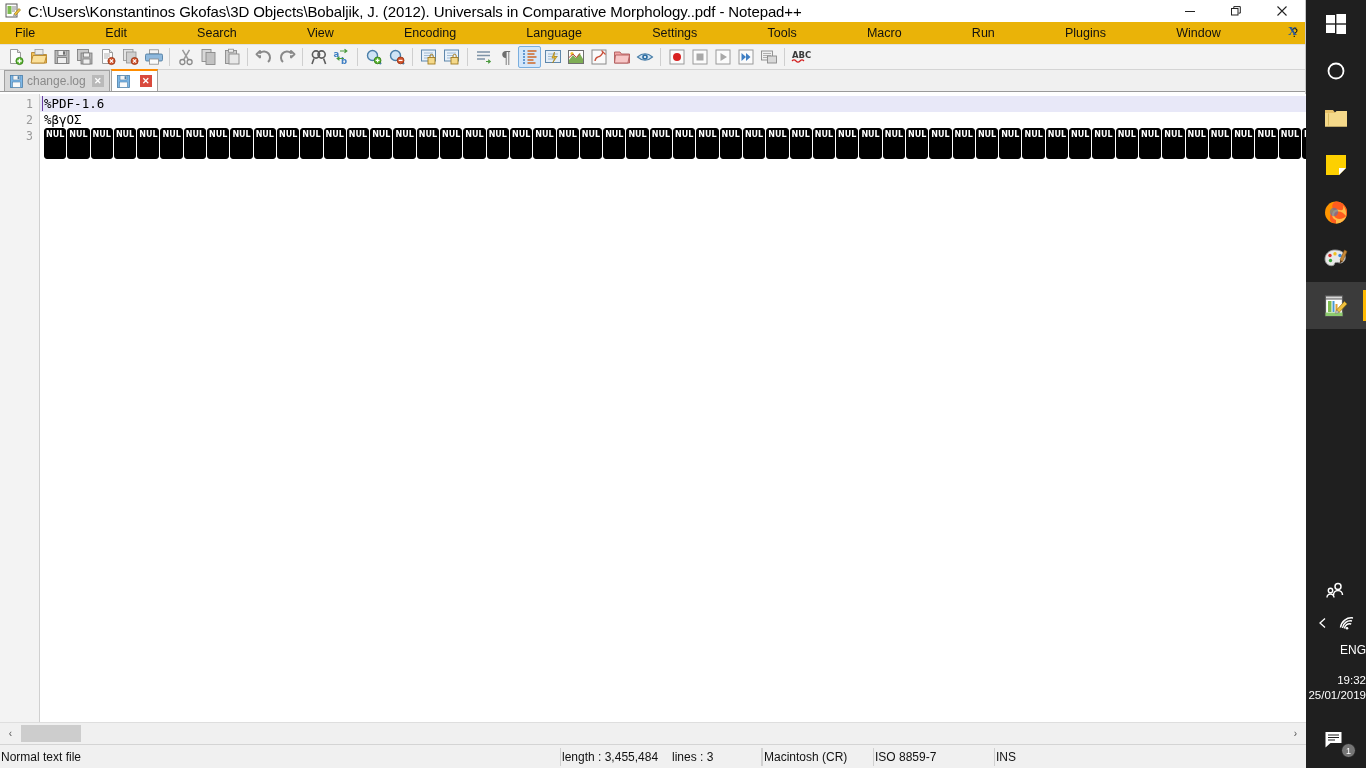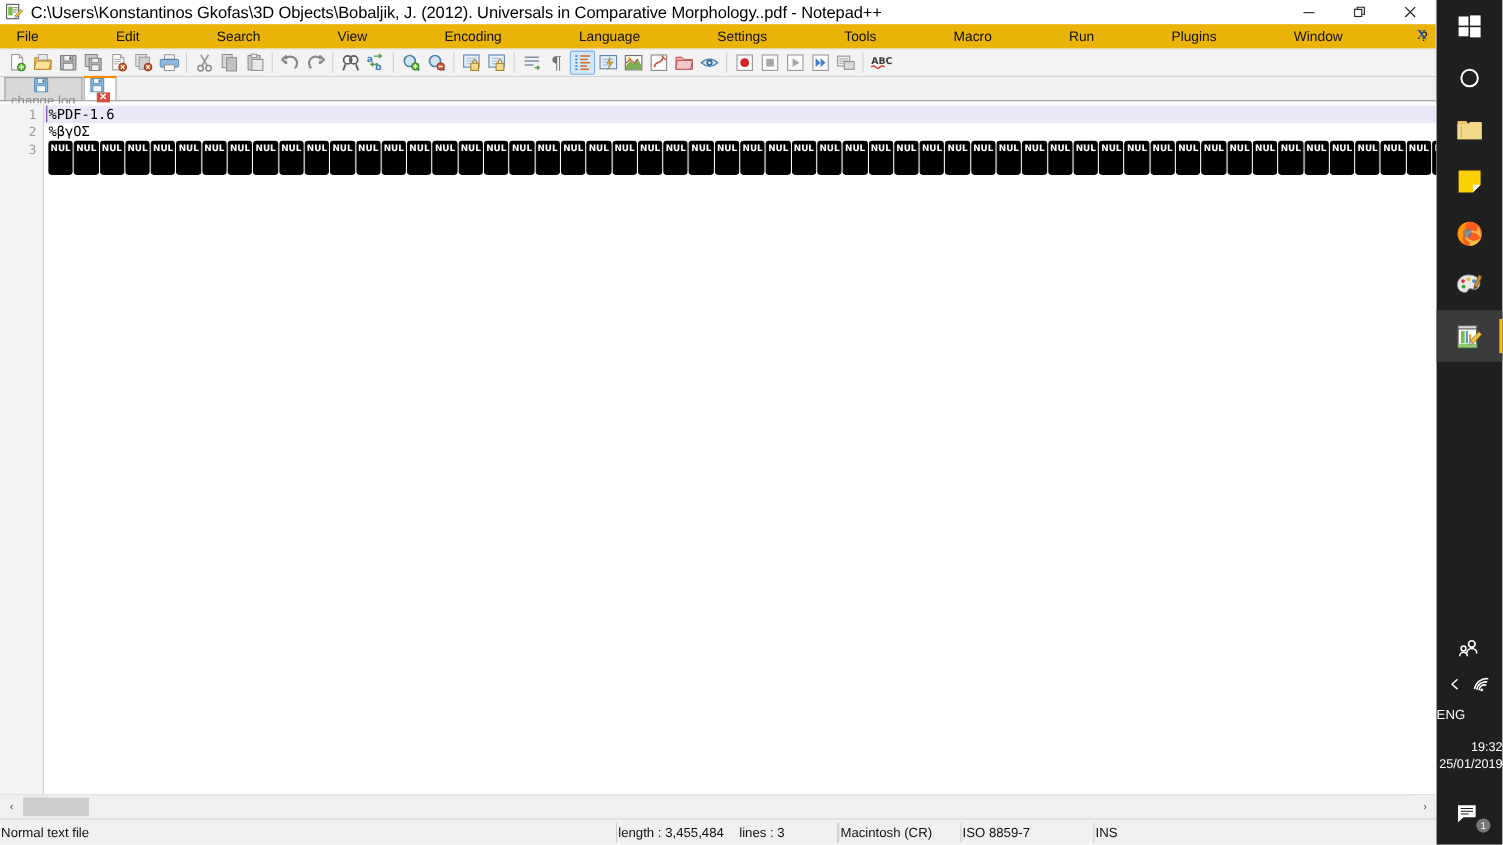--- a/index.html
+++ b/index.html
@@ -99,21 +99,20 @@
   .tab {
     height: 21px;
     display: flex; align-items: center;
     padding: 0 5px 0 5px;
     font-size: 12px;
     white-space: nowrap;
     border: 1px solid #a0a0a0;
     border-bottom: none;
     margin-right: 1px;
     position: relative;
-    flex-direction: column;
   }
   .tab.inactive {
     background: #d8d8d8;
     color: #8a8a8a;
   }
   .tab.active {
     background: #ffffff;
     color: #000;
     border-top: 2px solid #ff8c00;
     height: 22px;
@@ -253,21 +252,21 @@
     margin-top: auto;
     width: 60px;
     display: flex; flex-direction: column; align-items: center;
     padding-bottom: 4px;
   }
   .tray-row {
     width: 60px; display: flex; align-items: center; justify-content: center;
     gap: 8px;
   }
   .tray-text {
-    color: #fff; font-size: 12px; text-align: left;
+    color: #fff; font-size: 12px; text-align: right;
     width: 60px;
   }
   .tray-clock { color: #fff; font-size: 11.5px; text-align: right; width: 60px; line-height: 15px; }
   .badge {
     position: absolute; right: 10px; bottom: 6px;
     width: 15px; height: 15px; border-radius: 50%;
     background: #767676; color: #fff;
     font-size: 9px; display: flex; align-items: center; justify-content: center;
     border: 1px solid #1f1f1f;
   }

